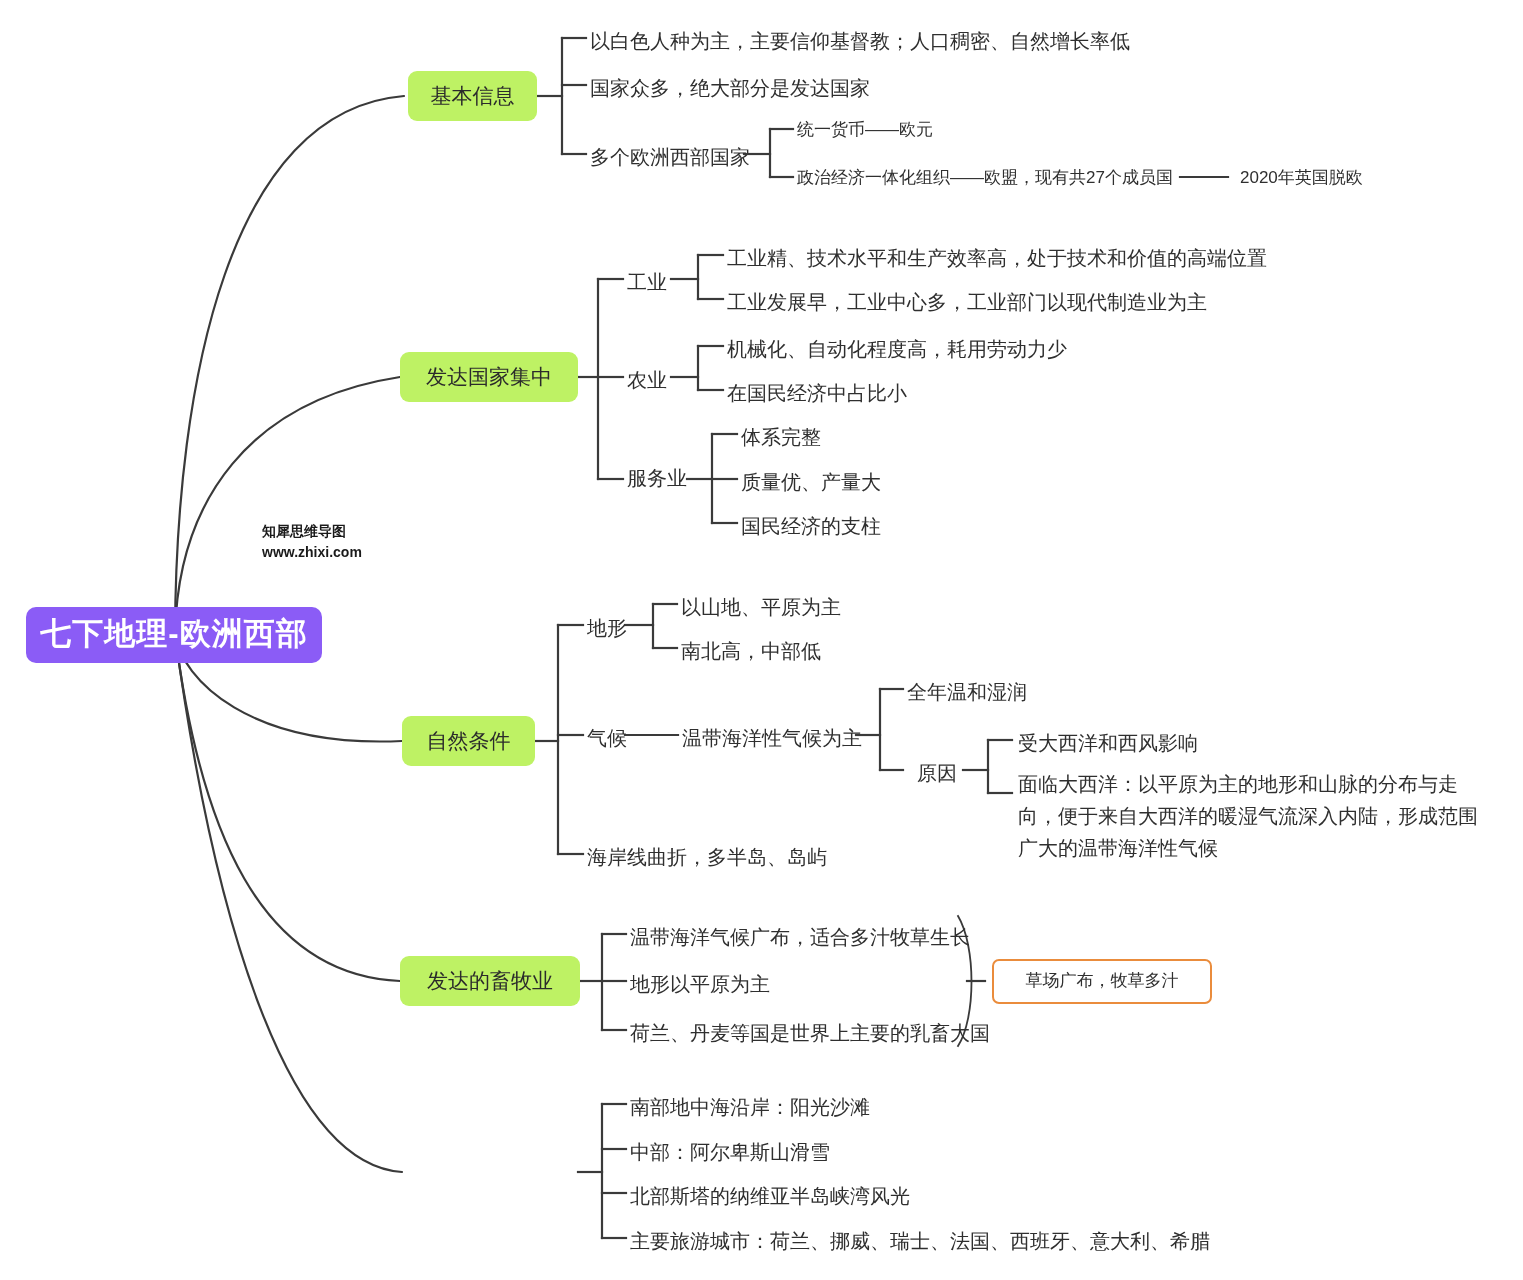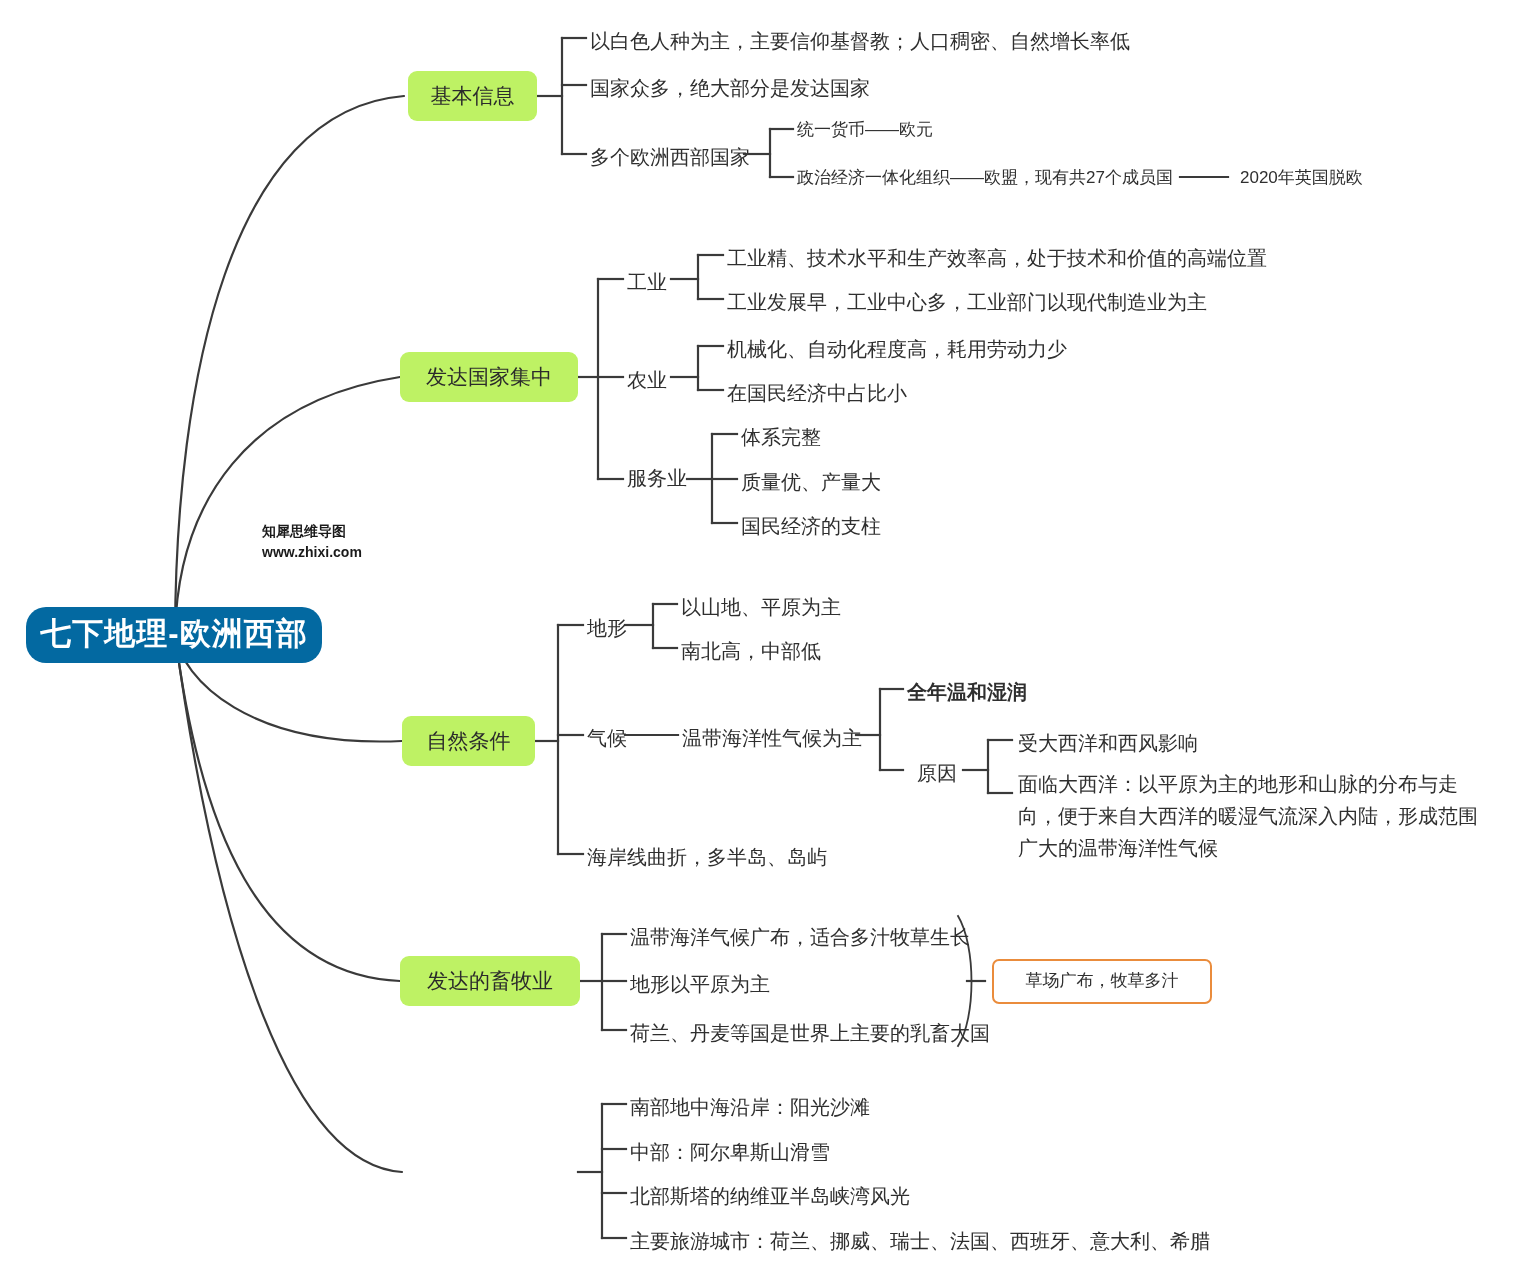--- a/index.html
+++ b/index.html
@@ -27,23 +27,23 @@
     pointer-events: none;
   }
   .node {
     position: absolute;
     white-space: nowrap;
     line-height: 1.45;
   }
 
   
   .root-node {
-    background: #0369a1;
+    background: #8b5cf6;
     color: #ffffff;
-    border-radius: 20px;
+    border-radius: 10px;
     font-size: 31px;
     font-weight: bold;
     letter-spacing: 1px;
     padding: 14px 26px 16px 26px;
     box-sizing: border-box;
     display: flex;
     align-items: center;
     justify-content: center;
   }
 
@@ -271,21 +271,21 @@
   <div class="node leaf" style="left:681px; top:637px;">
     <span>南北高，中部低</span>
   </div>
 
   <div class="node leaf" style="left:587px; top:724px;">
     <span>气候</span>
   </div>
   <div class="node leaf" style="left:682px; top:724px;">
     <span>温带海洋性气候为主</span>
   </div>
-  <div class="node leaf" style="left:907px; top:678px;font-weight:bold;">
+  <div class="node leaf" style="left:907px; top:678px;">
     <span>全年温和湿润</span>
   </div>
   <div class="node leaf" style="left:917px; top:759px;">
     <span>原因</span>
   </div>
   <div class="node leaf" style="left:1018px; top:729px;">
     <span>受大西洋和西风影响</span>
   </div>
   <div class="node leaf multi" style="left:1018px; top:768px; width:470px;">
     <span>面临大西洋：以平原为主的地形和山脉的分布与走向，便于来自大西洋的暖湿气流深入内陆，形成范围广大的温带海洋性气候</span>

